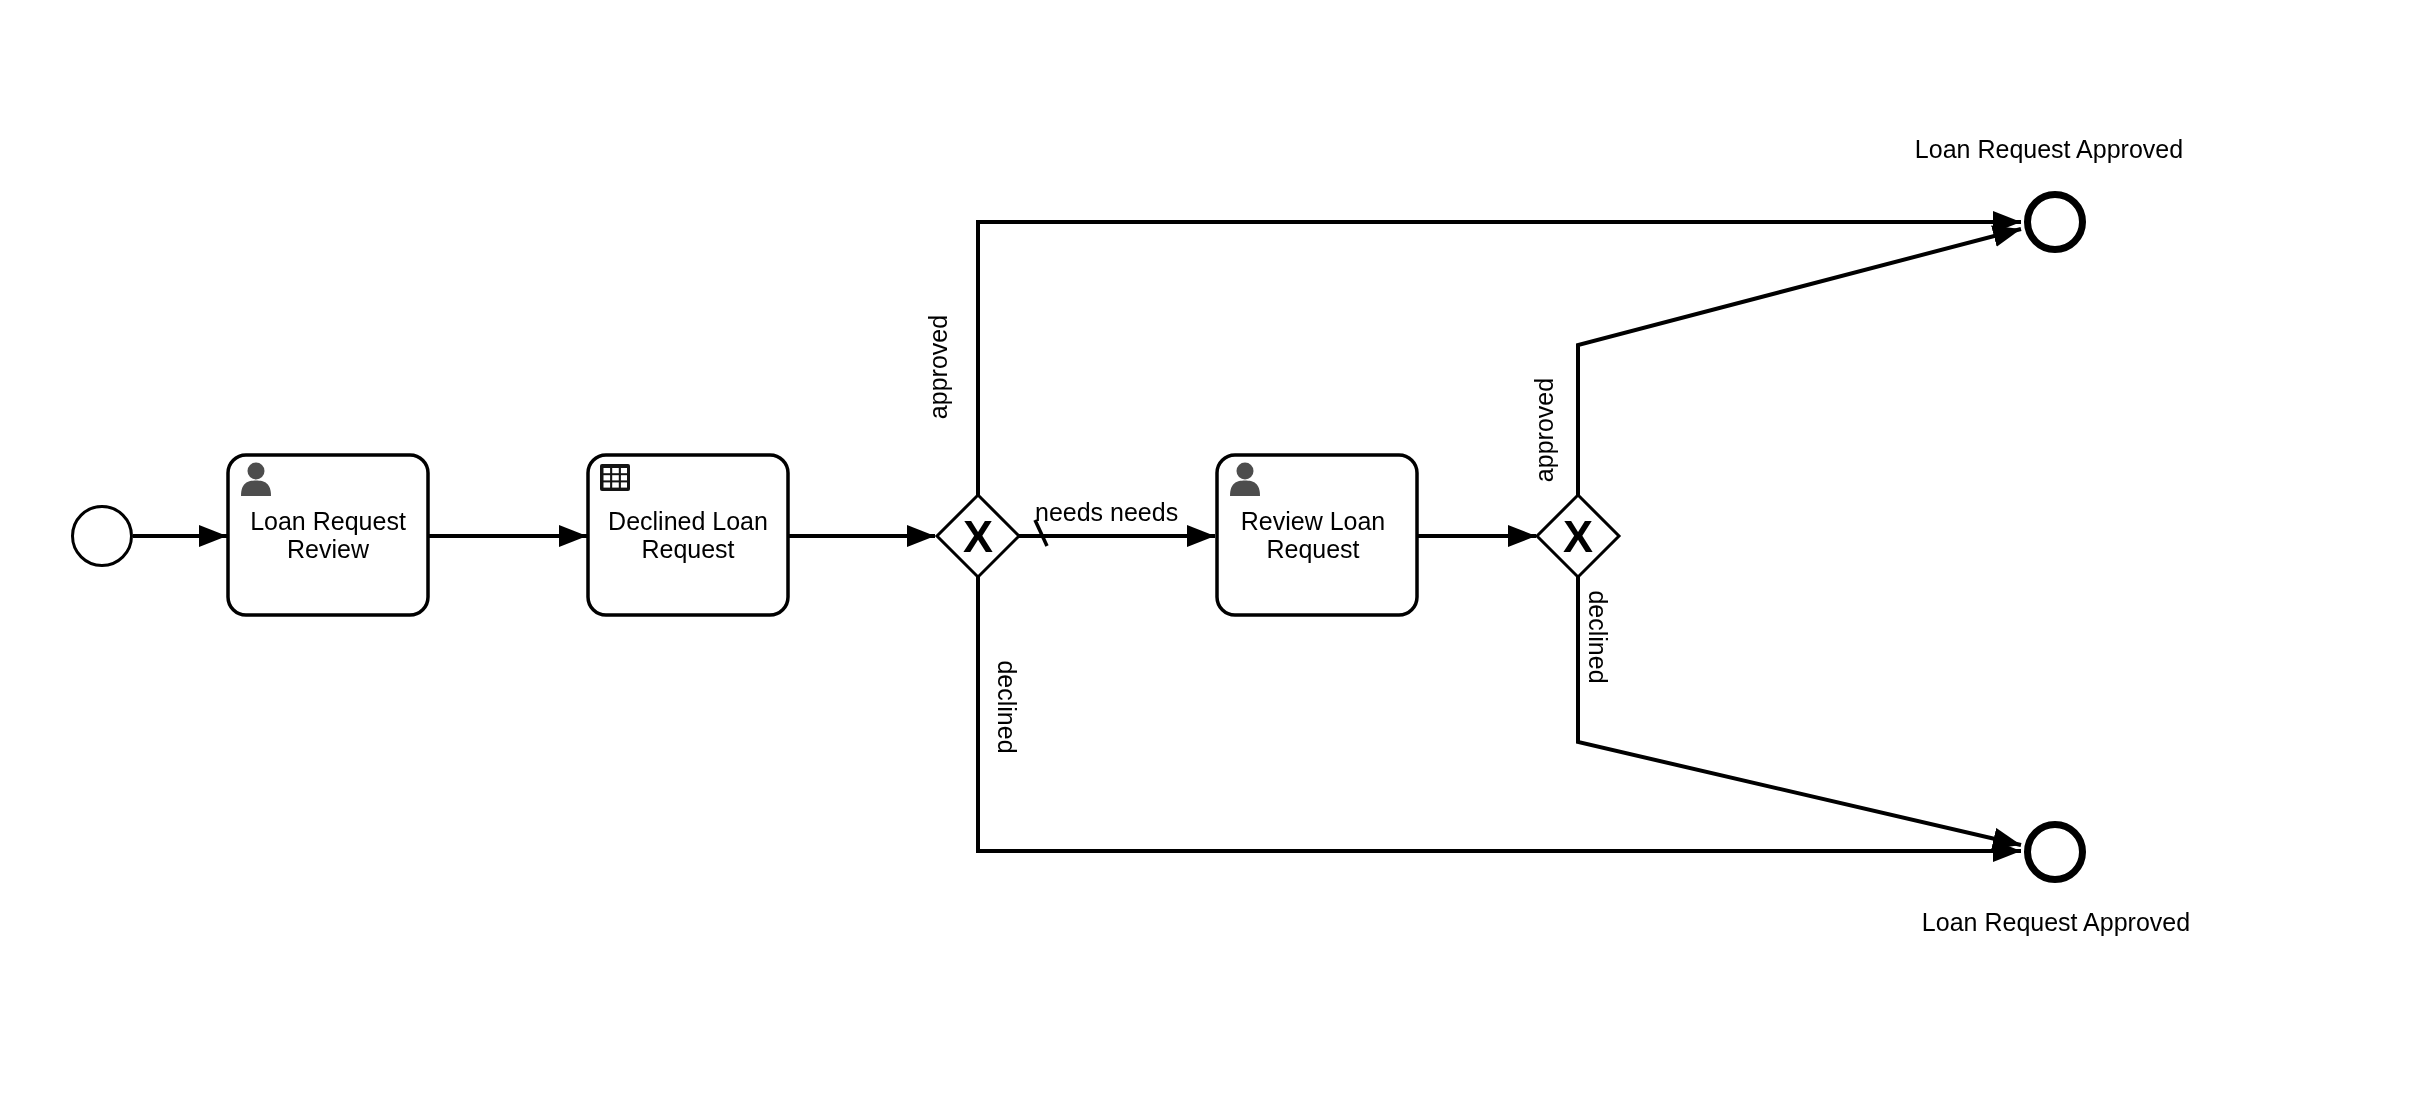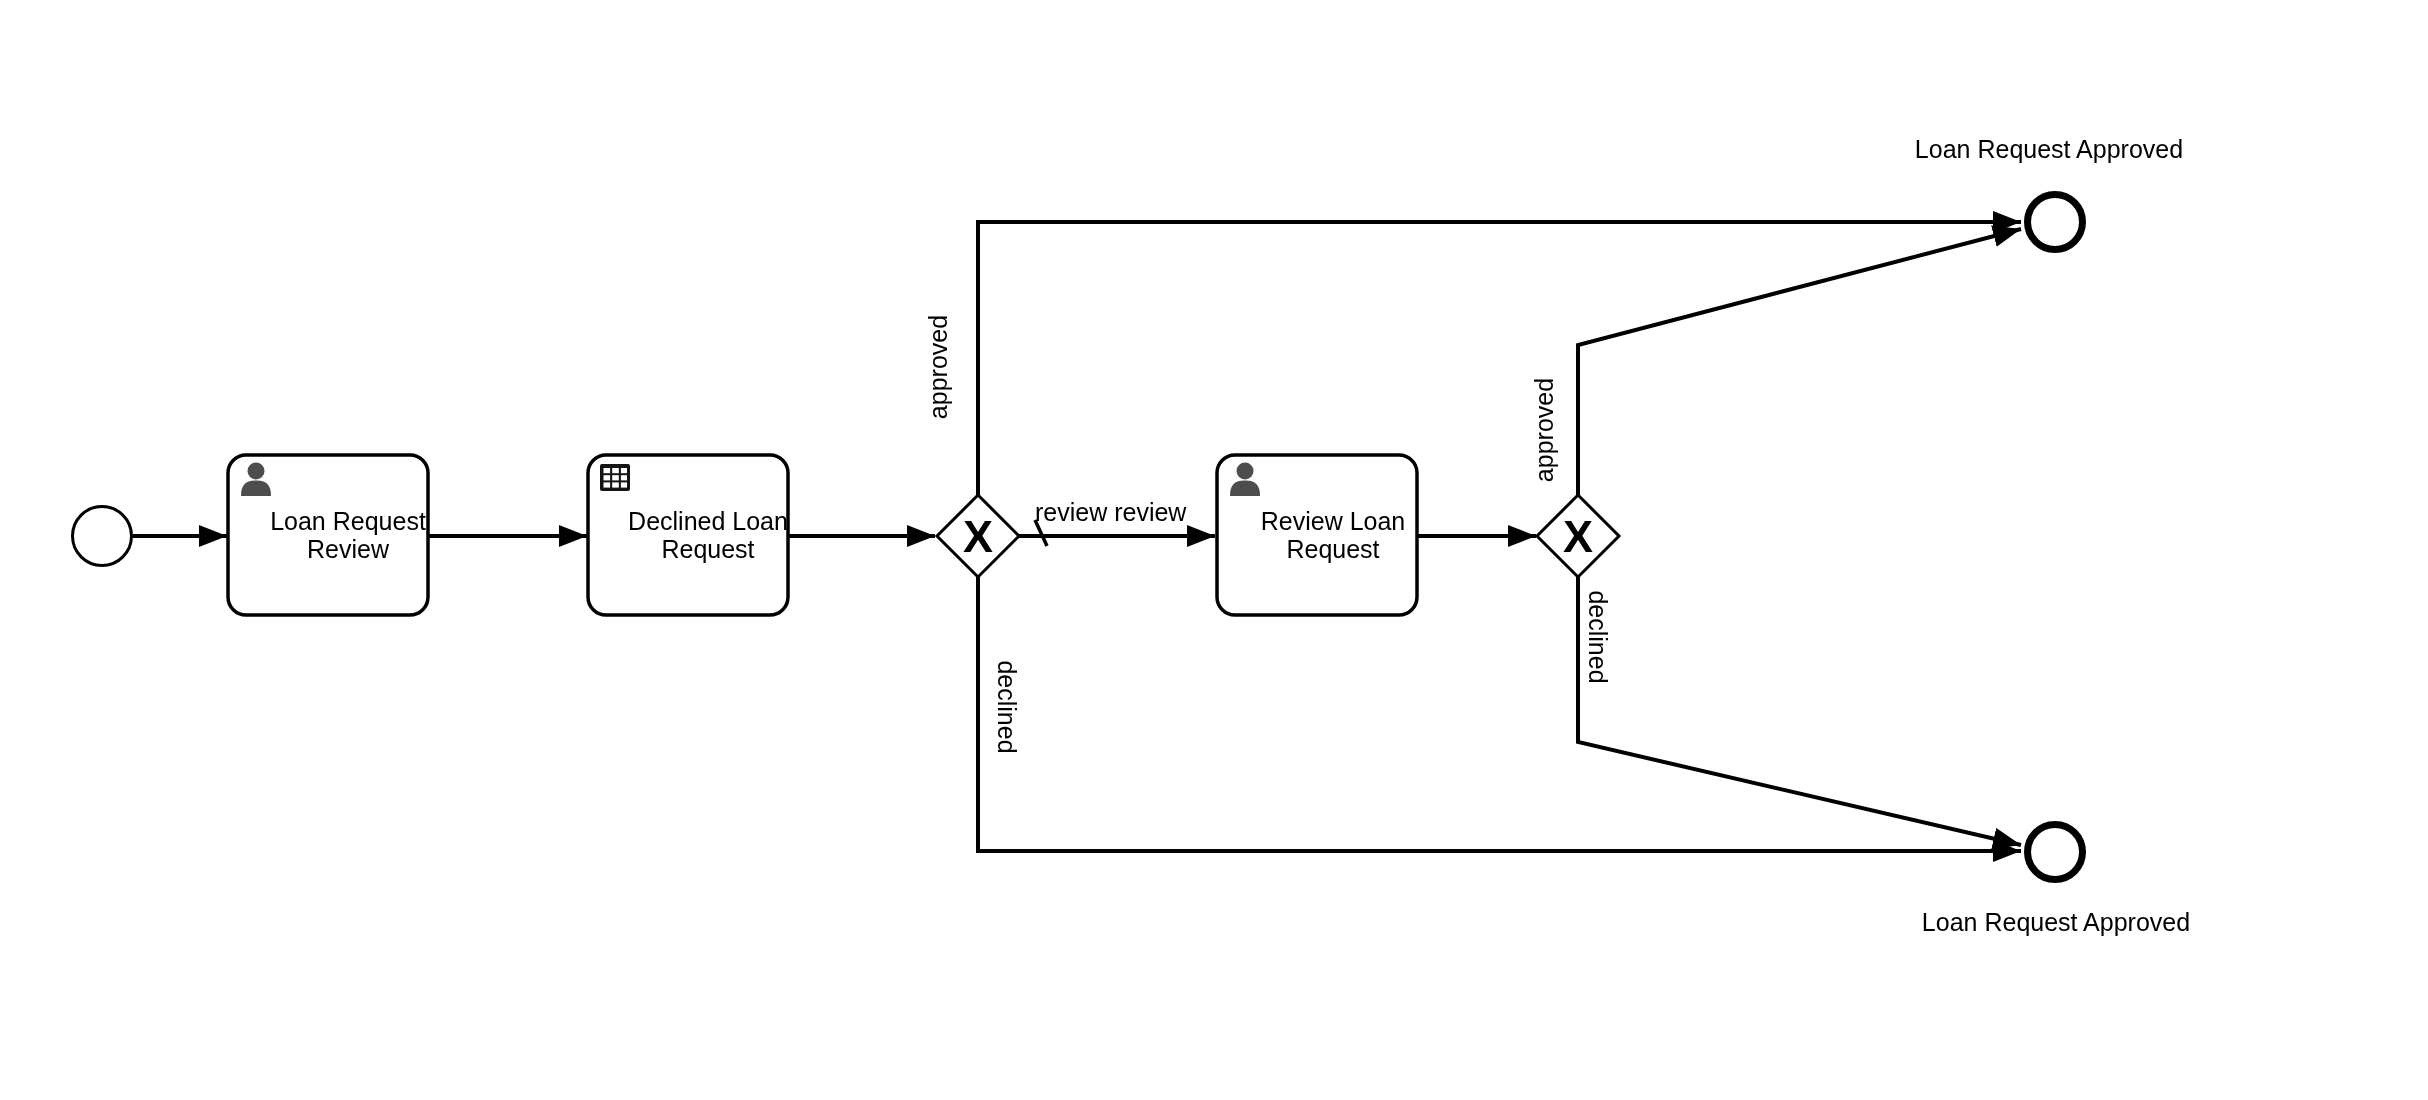--- a/index.html
+++ b/index.html
@@ -21,21 +21,20 @@
     color: #000000;
     white-space: nowrap;
   }
   .task-label {
     display: flex;
     flex-direction: column;
     align-items: center;
     justify-content: center;
     text-align: center;
     white-space: normal;
-    margin-left: 20px;
   }
   .event-label { text-align: center; }
   .vlabel {
     display: flex;
     align-items: center;
     justify-content: center;
     width: 140px;
     height: 28px;
   }
   .rot-ccw { transform: rotate(-90deg); }
@@ -123,21 +122,21 @@
     <span>Request</span>
   </div>
 
   <div class="label task-label" style="left:1217px; top:455px; width:192px; height:160px; position:absolute;">
     <span>Review Loan</span>
     <span>Request</span>
   </div>
 
   <div class="label vlabel rot-ccw" style="left:868px; top:353px;">approved</div>
 
-  <div class="label" style="left:1035px; top:498px;">review review</div>
+  <div class="label" style="left:1035px; top:498px;">needs needs</div>
 
   <div class="label vlabel rot-cw" style="left:937px; top:693px;">declined</div>
 
   <div class="label vlabel rot-ccw" style="left:1474px; top:416px;">approved</div>
 
   <div class="label vlabel rot-cw" style="left:1528px; top:623px;">declined</div>
 
   <div class="label event-label" style="left:1899px; top:135px; width:300px;">Loan Request Approved</div>
 
   <div class="label event-label" style="left:1906px; top:908px; width:300px;">Loan Request Approved</div>

